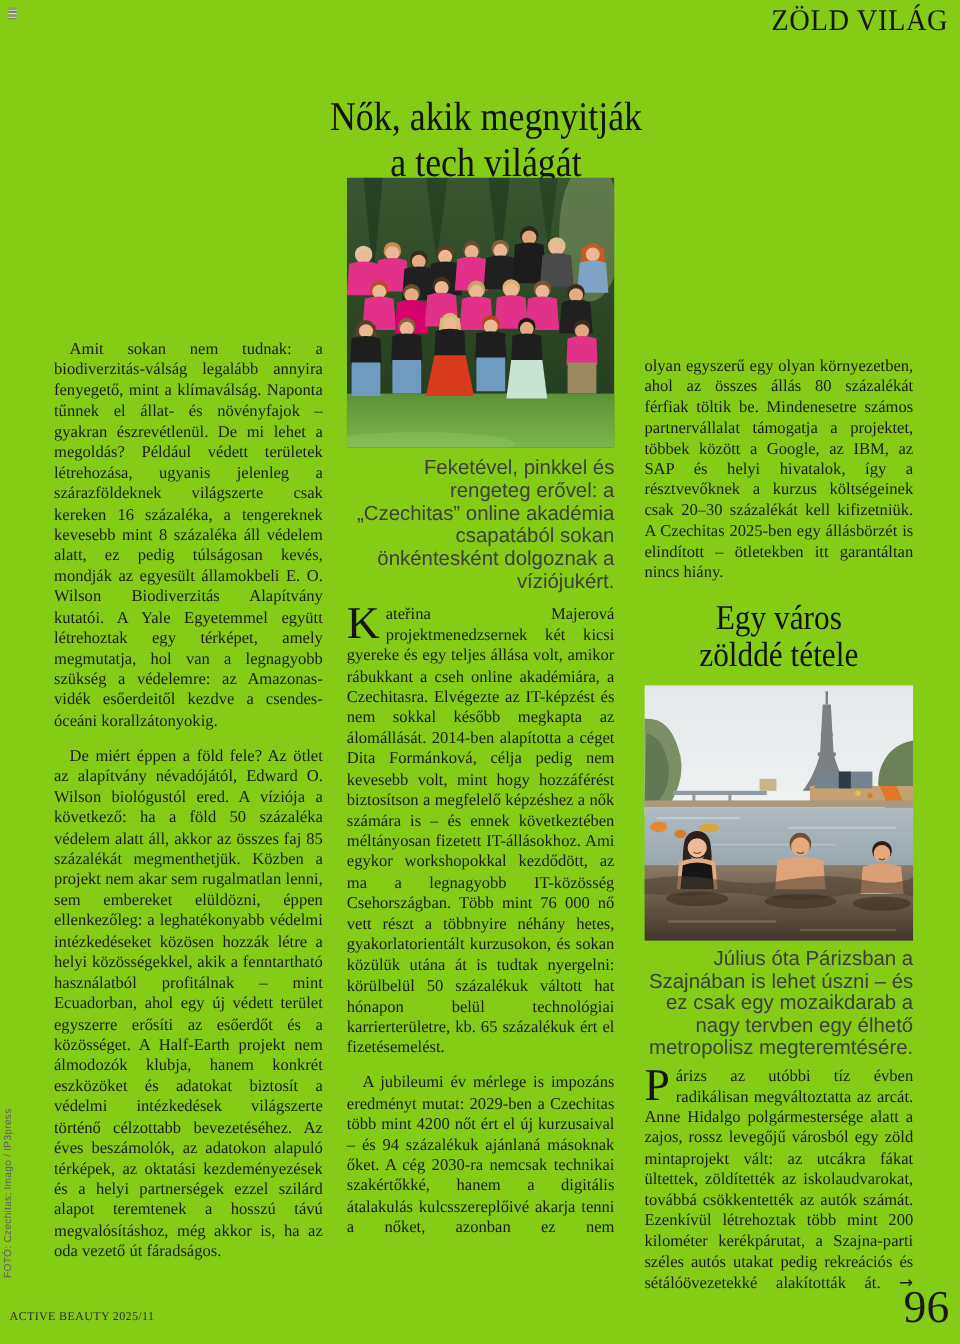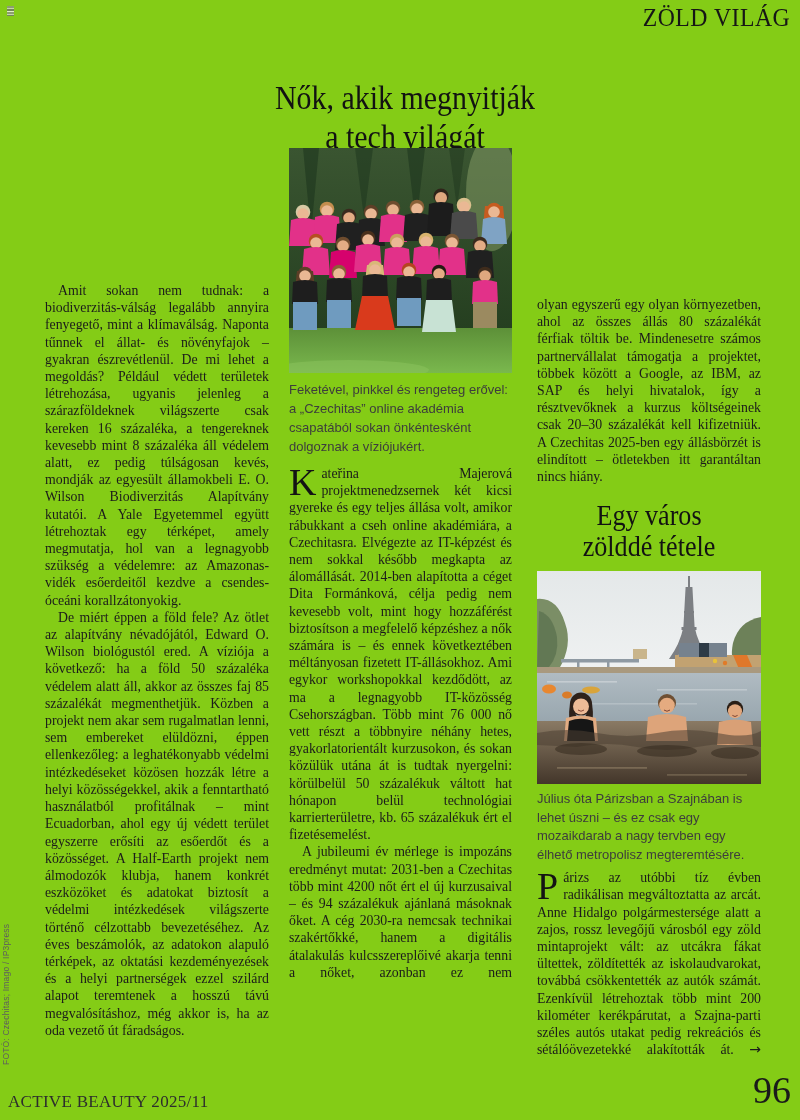--- a/index.html
+++ b/index.html
@@ -17,44 +17,44 @@
                font-size:34px; line-height:39px; font-weight:400; color:#121212;
                transform:scaleX(.88); transform-origin:50% 0; }
 
   .col { position:absolute; width:224px; }
   .col1 { left:45px;  top:282px; }
   .col2 { left:289px; top:148px; width:223px; }
   .col3 { left:537px; top:296px; }
 
   .bt { font-size:13.8px; line-height:17.2px; text-align:justify; color:#1b1b1b;
         hyphens:auto; -webkit-hyphens:auto; overflow-wrap:break-word; }
-  .bt + .bt { margin-top:0; }
+  .bt + .bt { margin-top:12px; }
   .indent { text-indent:13px; }
   .last-just { text-align-last:justify; }
 
   .dropcap { float:left; font-size:38px; line-height:30px; padding:2px 5px 0 0; color:#141414; }
 
   figure { margin:0; }
   .photo { display:block; width:100%; height:auto; }
-  .caption { font-family:"Liberation Sans", sans-serif; font-size:13px; line-height:19px;
-             text-align:left; color:#3d3d3d; margin-top:7px; }
+  .caption { font-family:"Liberation Sans", sans-serif; font-size:17px; line-height:19px;
+             text-align:right; color:#3d3d3d; margin-top:7px; }
   .col2 .caption { margin-bottom:9px; }
   .col3 .caption { line-height:18.5px; margin-top:6px; margin-bottom:5px; }
 
   .headline2 { text-align:center; font-size:29px; line-height:31px; font-weight:400; color:#121212;
                margin:15px 0 9px; transform:scaleX(.9); transform-origin:50% 50%; }
 
   .arrow { font-family:"DejaVu Sans", sans-serif; font-size:14px; }
 
   .credit { position:absolute; left:1px; top:893px; height:172px;
             writing-mode:vertical-rl; transform:rotate(180deg);
             font-family:"Liberation Sans", sans-serif; font-size:8.5px; letter-spacing:.2px;
             color:#5e5e5e; white-space:nowrap; }
 
-  .footer-issue { position:absolute; left:8px; top:1092px; font-size:17px; letter-spacing:.3px; color:#2d2d2d; }
+  .footer-issue { position:absolute; left:8px; top:1092px; font-size:10px; letter-spacing:.3px; color:#2d2d2d; }
   .page-number  { position:absolute; right:9px; top:1068px; font-size:38px; color:#1a1a1a; }
 </style>
 </head>
 <body>
 
 <div class="page">
 
   <div class="printmark"></div>
 
   <div class="section-header">ZÖLD VILÁG</div>
@@ -207,21 +207,21 @@
             <circle r="7.3" fill="#3f2c1c"></circle>
             <circle cy="2" r="5.8" fill="#dfa87f"></circle>
             <path d="M-12,8 Q0,4 12,8 L13,30 L-13,30 Z" fill="#e23189"></path>
             <path d="M-12,28 L12,28 L12,54 L-12,54 Z" fill="#9b8a60"></path>
           </g>
       </svg>
       <figcaption class="caption">Feketével, pinkkel és rengeteg erővel: a „Czechitas” online akadémia csapatából sokan önkéntesként dolgoznak a víziójukért.</figcaption>
     </figure>
 
     <p class="bt"><span class="dropcap">K</span><span>ateřina Majerová projektmenedzsernek két kicsi gyereke és egy teljes állása volt, amikor rábukkant a cseh online akadémiára, a Czechitasra. Elvégezte az IT-képzést és nem sokkal később megkapta az álomállását. 2014-ben alapította a céget Dita Formánková, célja pedig nem kevesebb volt, mint hogy hozzáférést biztosítson a megfelelő képzéshez a nők számára is – és ennek következtében méltányosan fizetett IT-állásokhoz. Ami egykor workshopokkal kezdődött, az ma a legnagyobb IT-közösség Csehországban. Több mint 76 000 nő vett részt a többnyire néhány hetes, gyakorlatorientált kurzusokon, és sokan közülük utána át is tudtak nyergelni: körülbelül 50 százalékuk váltott hat hónapon belül technológiai karrierterületre, kb. 65 százalékuk ért el fizetésemelést.</span></p>
-    <p class="bt indent last-just">A jubileumi év mérlege is impozáns eredményt mutat: 2031-ben a Czechitas több mint 4200 nőt ért el új kurzusaival – és 94 százalékuk ajánlaná másoknak őket. A cég 2030-ra nemcsak technikai szakértőkké, hanem a digitális átalakulás kulcsszereplőivé akarja tenni a nőket, azonban ez nem</p>
+    <p class="bt indent last-just">A jubileumi év mérlege is impozáns eredményt mutat: 2029-ben a Czechitas több mint 4200 nőt ért el új kurzusaival – és 94 százalékuk ajánlaná másoknak őket. A cég 2030-ra nemcsak technikai szakértőkké, hanem a digitális átalakulás kulcsszereplőivé akarja tenni a nőket, azonban ez nem</p>
   </div>
 
   <div class="col col3">
     <p class="bt">olyan egyszerű egy olyan környezetben, ahol az összes állás 80 százalékát férfiak töltik be. Mindenesetre számos partnervállalat támogatja a projektet, többek között a Google, az IBM, az SAP és helyi hivatalok, így a résztvevőknek a kurzus költségeinek csak 20–30 százalékát kell kifizetniük. A Czechitas 2025-ben egy állásbörzét is elindított – ötletekben itt garantáltan nincs hiány.</p>
 
     <h2 class="headline2"><span>Egy város</span><br><span>zölddé tétele</span></h2>
 
     <figure>
       <svg class="photo" width="224" height="213" viewBox="0 0 224 213" role="img">
         <defs>

